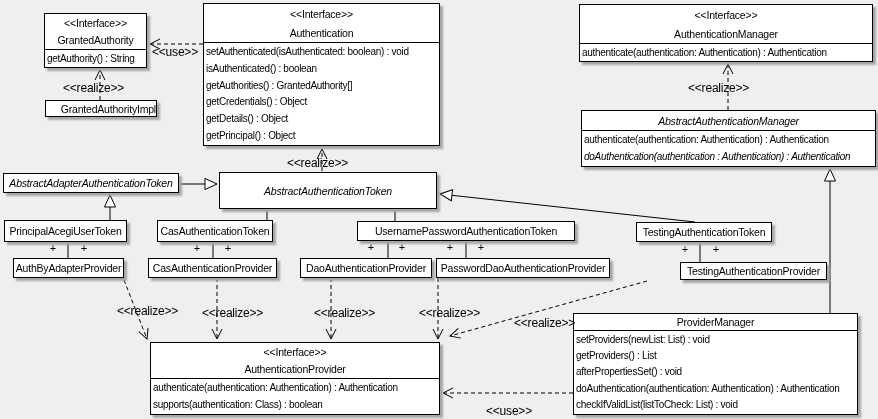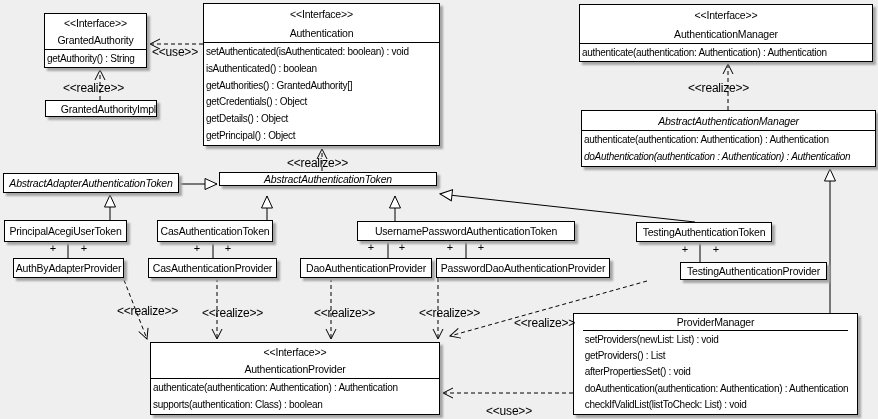--- a/index.html
+++ b/index.html
@@ -28,33 +28,33 @@
   #b-granted-authority{left:44px; top:13px; width:103px; height:55px;}
   #b-granted-authority .hdr{height:35px;}
   #b-granted-authority-impl{left:45px; top:100px; width:112px; height:17px;align-items:flex-end;}
   #b-authentication{left:203px; top:3px; width:237px; height:143px;}
   #b-authentication .hdr{height:38px;}
   #b-authentication-manager{left:579px; top:4px; width:294px; height:58px;}
   #b-authentication-manager .hdr{height:38px;}
   #b-abstract-authentication-manager{left:581px; top:110px; width:295px; height:57px;}
   #b-abstract-authentication-manager .cname{height:19px;}
   #b-abstract-adapter-authentication-token{left:3px; top:173px; width:176px; height:20px;}
-  #b-abstract-authentication-token{left:219px; top:172px; width:218px; height:14px;}
+  #b-abstract-authentication-token{left:219px; top:172px; width:218px; height:37px;}
   #b-principal-acegi-user-token{left:4px; top:220px; width:123px; height:22px;}
   #b-cas-authentication-token{left:157px; top:220px; width:116px; height:22px;}
   #b-username-password-authentication-token{left:357px; top:221px; width:218px; height:20px;}
   #b-testing-authentication-token{left:636px; top:222px; width:136px; height:20px;}
   #b-auth-by-adapter-provider{left:13px; top:258px; width:111px; height:20px;}
   #b-cas-authentication-provider{left:148px; top:258px; width:129px; height:20px;}
   #b-dao-authentication-provider{left:300px; top:258px; width:132px; height:20px;}
   #b-password-dao-authentication-provider{left:436px; top:258px; width:174px; height:20px;}
   #b-testing-authentication-provider{left:636px; top:262px; width:147px; height:18px;margin-left:44px;}
   #b-authentication-provider{left:150px; top:342px; width:290px; height:73px;}
   #b-authentication-provider .hdr{height:35px;}
-  #b-provider-manager{left:573px; top:313px; width:285px; height:102px; overflow:visible;align-items:center;}
+  #b-provider-manager{left:573px; top:313px; width:285px; height:102px; overflow:visible;}
   #b-provider-manager .cname{height:16px;}
   #b-provider-manager .members{overflow:visible;}
 
   
   #l-use1{left:152px; top:45px;}
   #l-realize1{left:63px; top:81px;}
   #l-realize2{left:688px; top:81px;}
   #l-realize3{left:287px; top:156px;}
   #l-realize4{left:117px; top:304px;}
   #l-realize5{left:202px; top:306px;}

